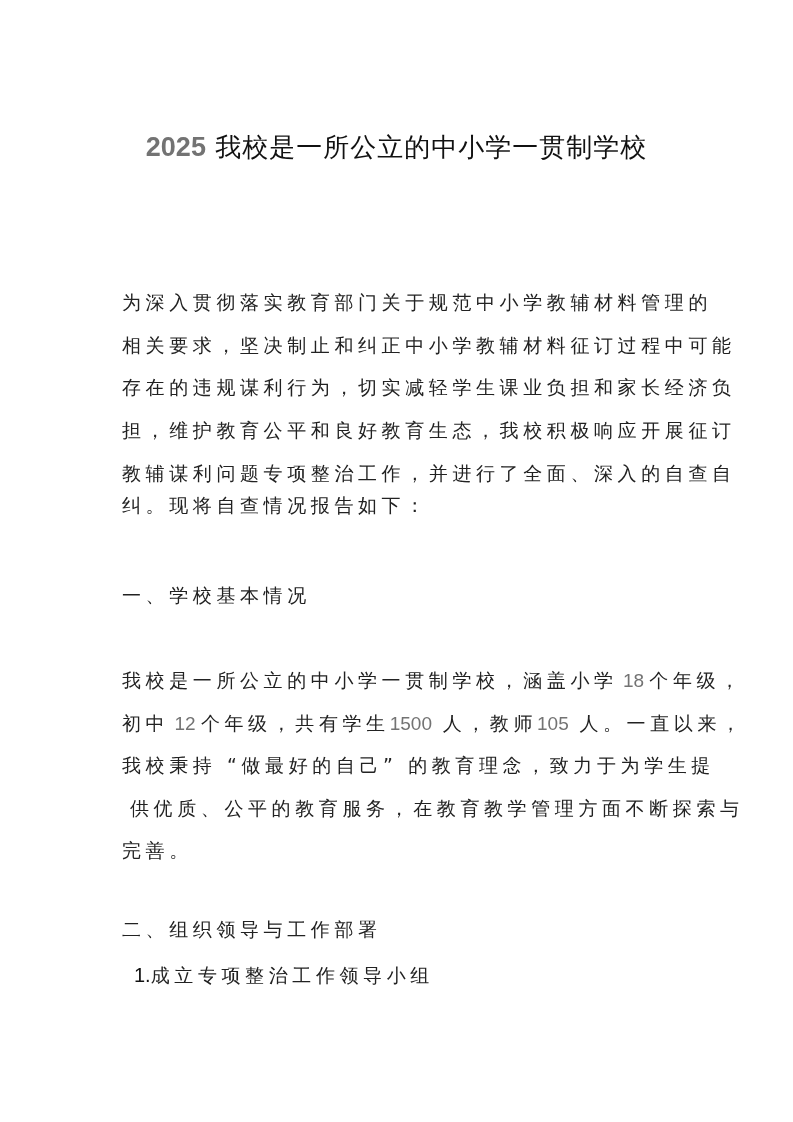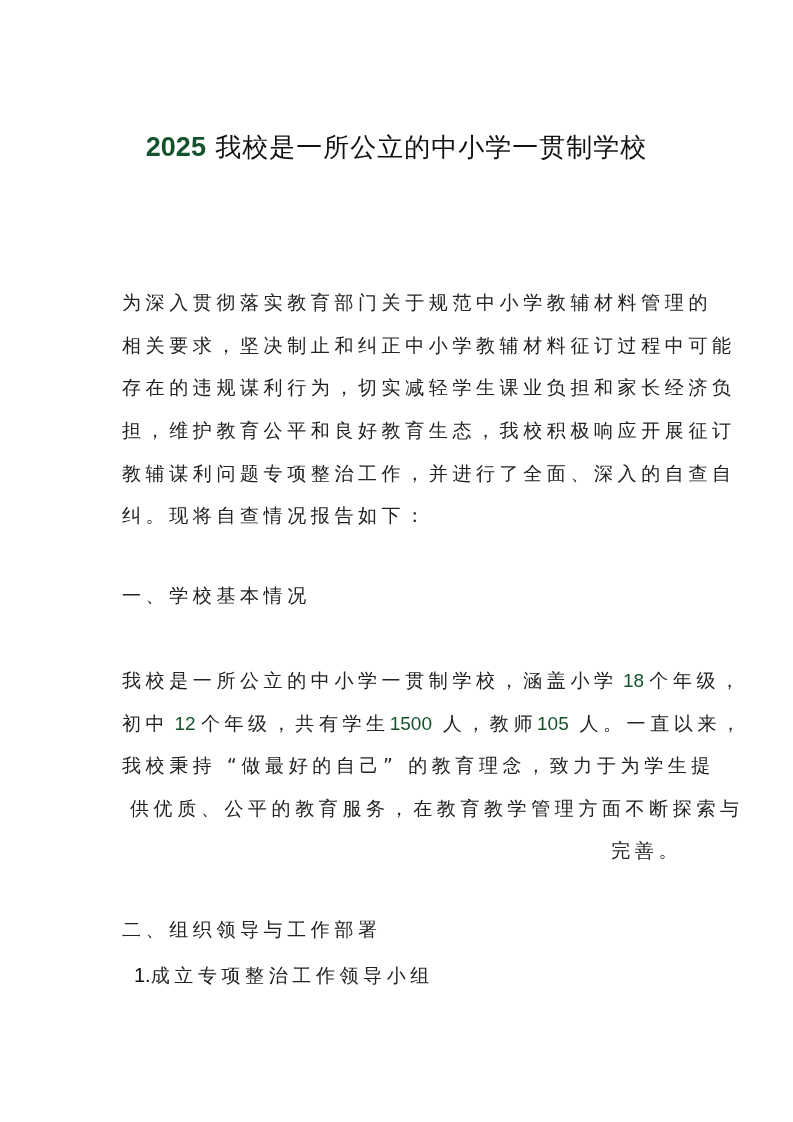--- a/index.html
+++ b/index.html
@@ -47,21 +47,21 @@
       width: 560px;
       font-size: 19px;
       line-height: 42.6px;
       letter-spacing: 4.6px;
       white-space: nowrap;
       color: #222;
     }
     .num {
       font-family: "Liberation Sans", sans-serif;
       letter-spacing: 0;
-      color: #14532d;
+      color: #737373;
     }
     .heading {
       position: absolute;
       left: 122px;
       font-size: 19px;
       line-height: 42.6px;
       letter-spacing: 4.6px;
       white-space: nowrap;
       color: #222;
       text-align: center;
@@ -78,29 +78,29 @@
 
 <div class="page">
 
   <div class="title title-line-1"><span class="num">2025</span><span> 我校是一所公立的中小学一贯制学校</span></div>
 
   <div class="body-line" style="top:324px;">相关要求，坚决制止和纠正中小学教辅材料征订过程中可能</div>
   <div class="body-line" style="top:281px;">为深入贯彻落实教育部门关于规范中小学教辅材料管理的</div>
   <div class="body-line" style="top:366px;">存在的违规谋利行为，切实减轻学生课业负担和家长经济负</div>
   <div class="body-line" style="top:409px;">担，维护教育公平和良好教育生态，我校积极响应开展征订</div>
   <div class="body-line" style="top:452px;">教辅谋利问题专项整治工作，并进行了全面、深入的自查自</div>
-  <div class="body-line" style="top:494px;">纠。现将自查情况报告如下：</div>
+  <div class="body-line" style="top:484px;">纠。现将自查情况报告如下：</div>
 
   <div class="heading" style="top:574px;">一、学校基本情况</div>
 
   <div class="body-line" style="top:659px;"><span>我校是一所公立的中小学一贯制学校，涵盖小学</span><span class="num"> 18 </span><span>个年级，</span></div>
 
   <div class="body-line" style="top:702px;"><span>初中</span><span class="num"> 12 </span><span> 个年级，共有学生</span><span class="num">1500</span><span> 人，教师</span><span class="num">105</span><span> 人。一直以来，</span></div>
 
   <div class="body-line" style="top:744px;">我校秉持 “做最好的自己” 的教育理念，致力于为学生提</div>
   <div class="body-line" style="top:787px;margin-left:8px;">供优质、公平的教育服务，在教育教学管理方面不断探索与</div>
-  <div class="body-line" style="top:829px;text-align:right;">完善。</div>
+  <div class="body-line" style="top:829px;">完善。</div>
 
   <div class="heading" style="top:908px;">二、组织领导与工作部署</div>
 
   <div class="heading" style="top:954px;margin-left:12px;"><span class="item-num">1.</span><span>成立专项整治工作领导小组</span></div>
 
 </div>
 
 </body></html>

